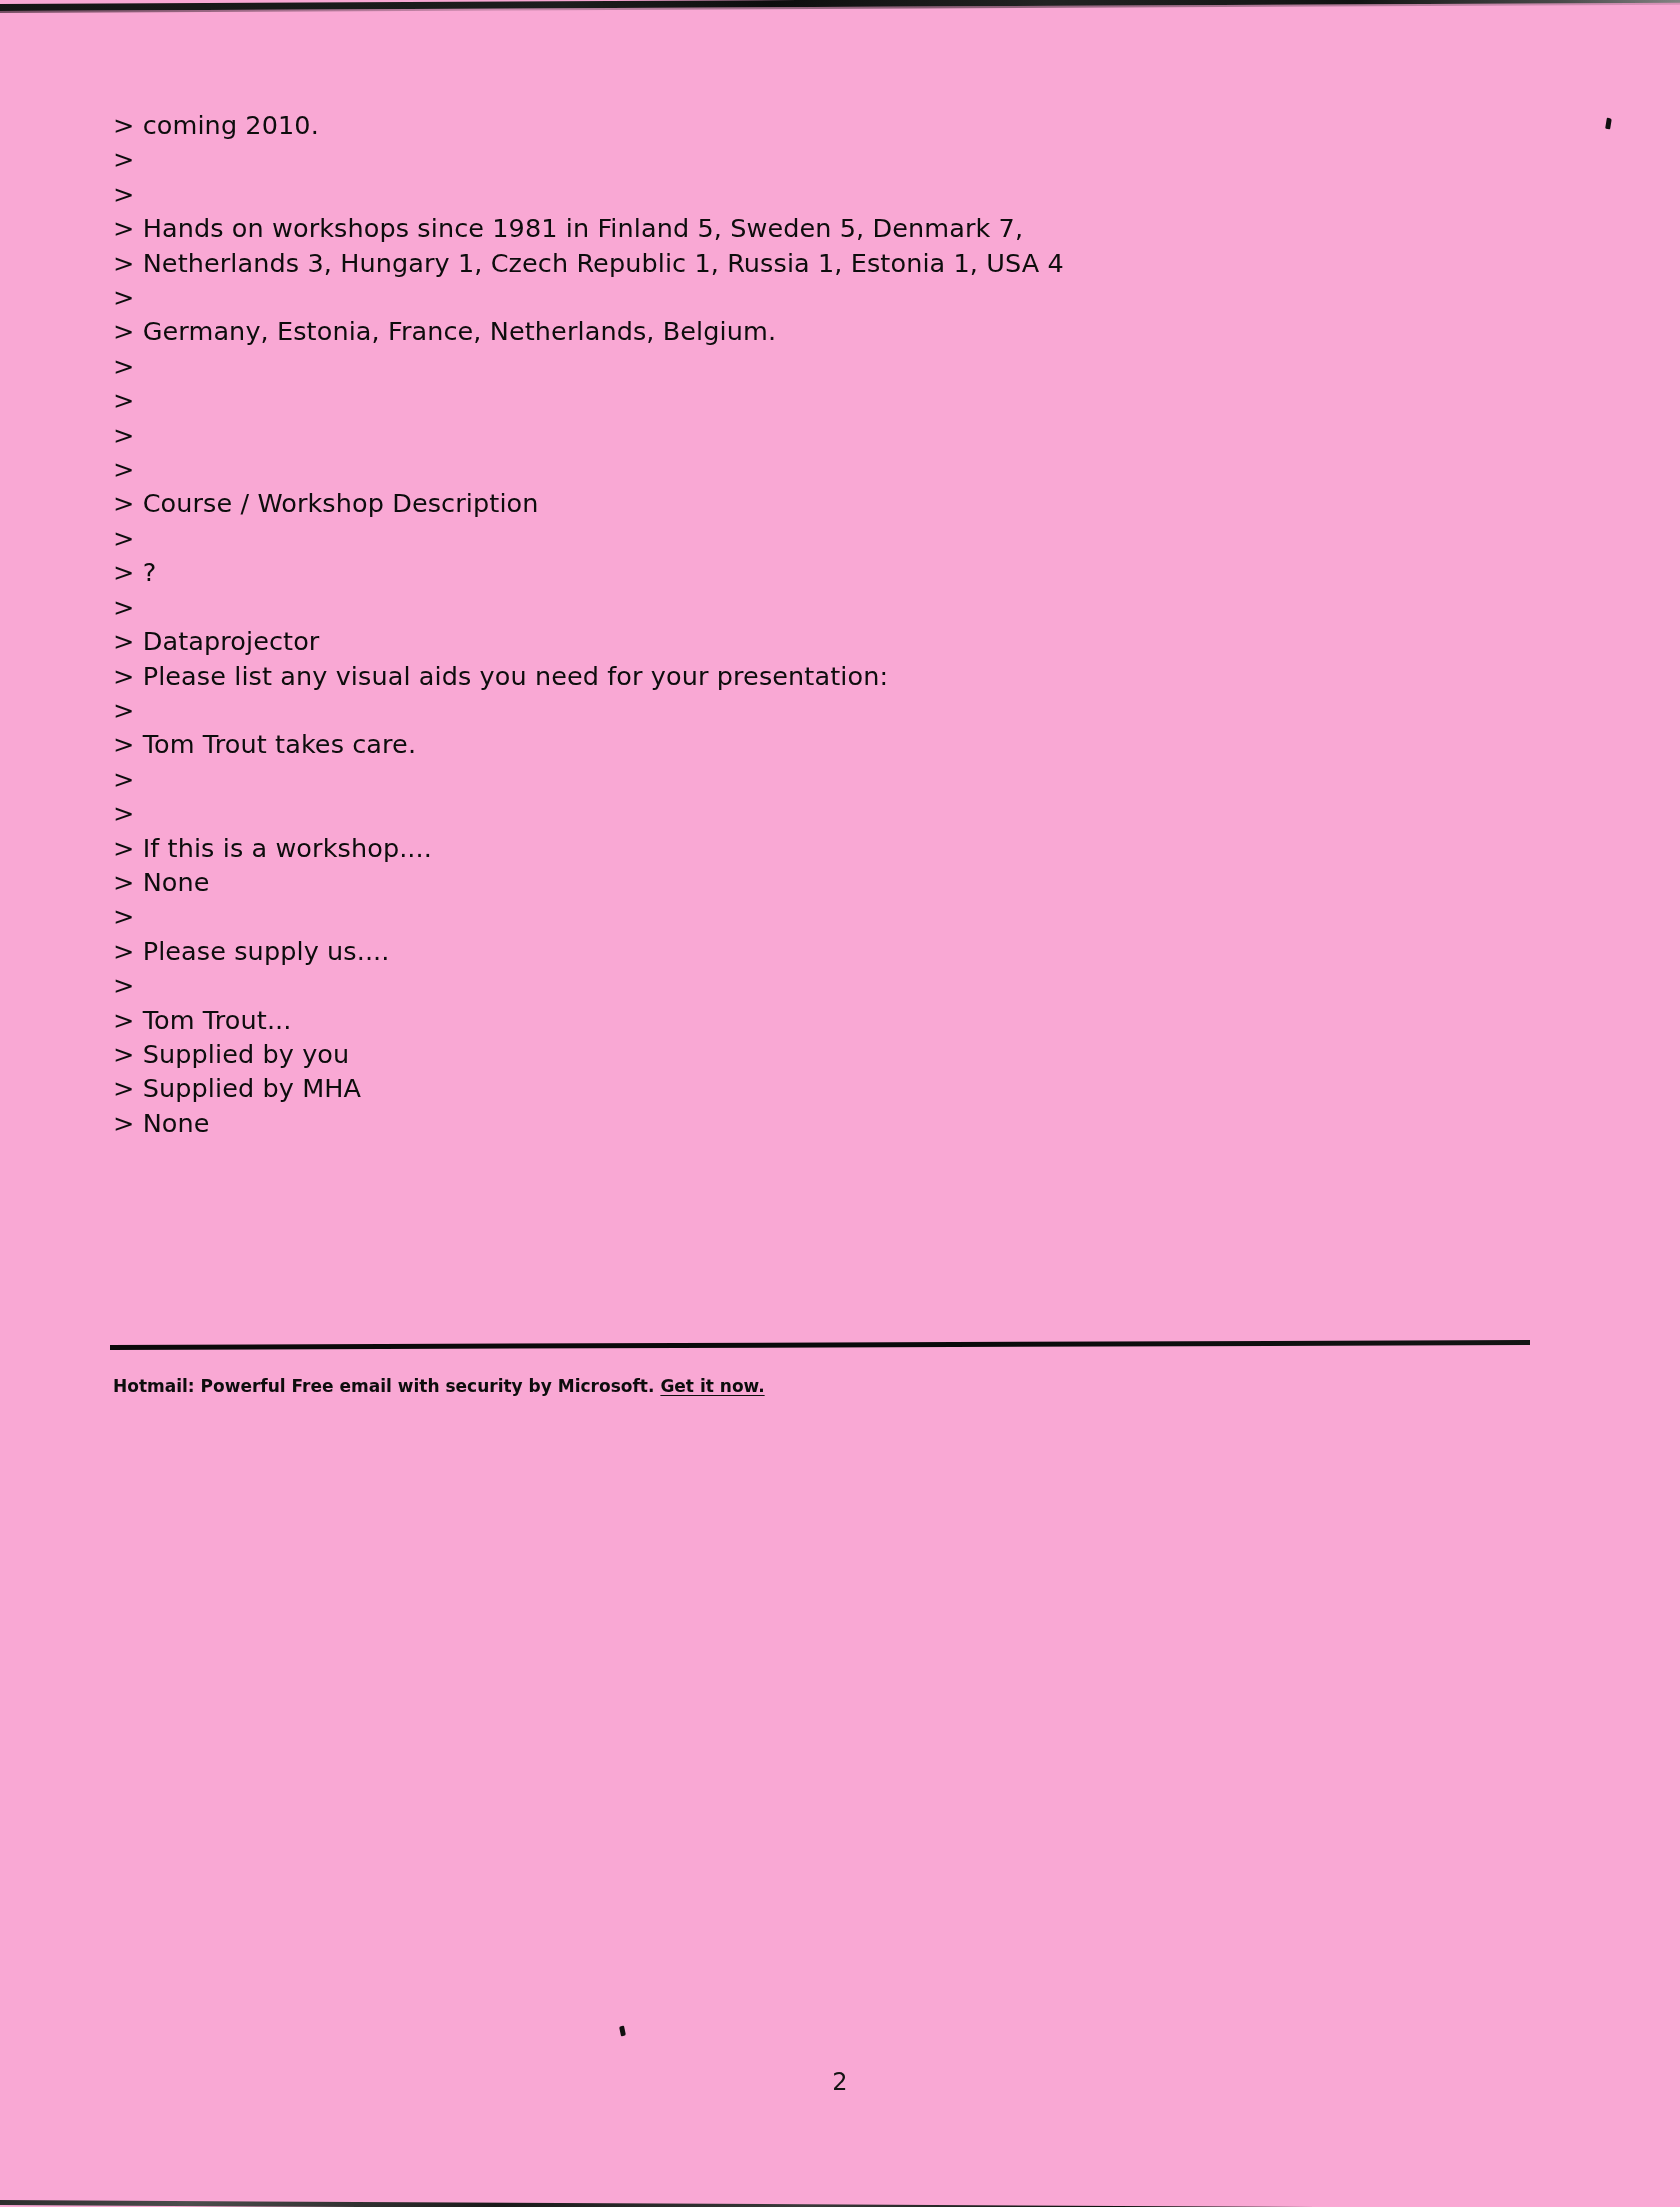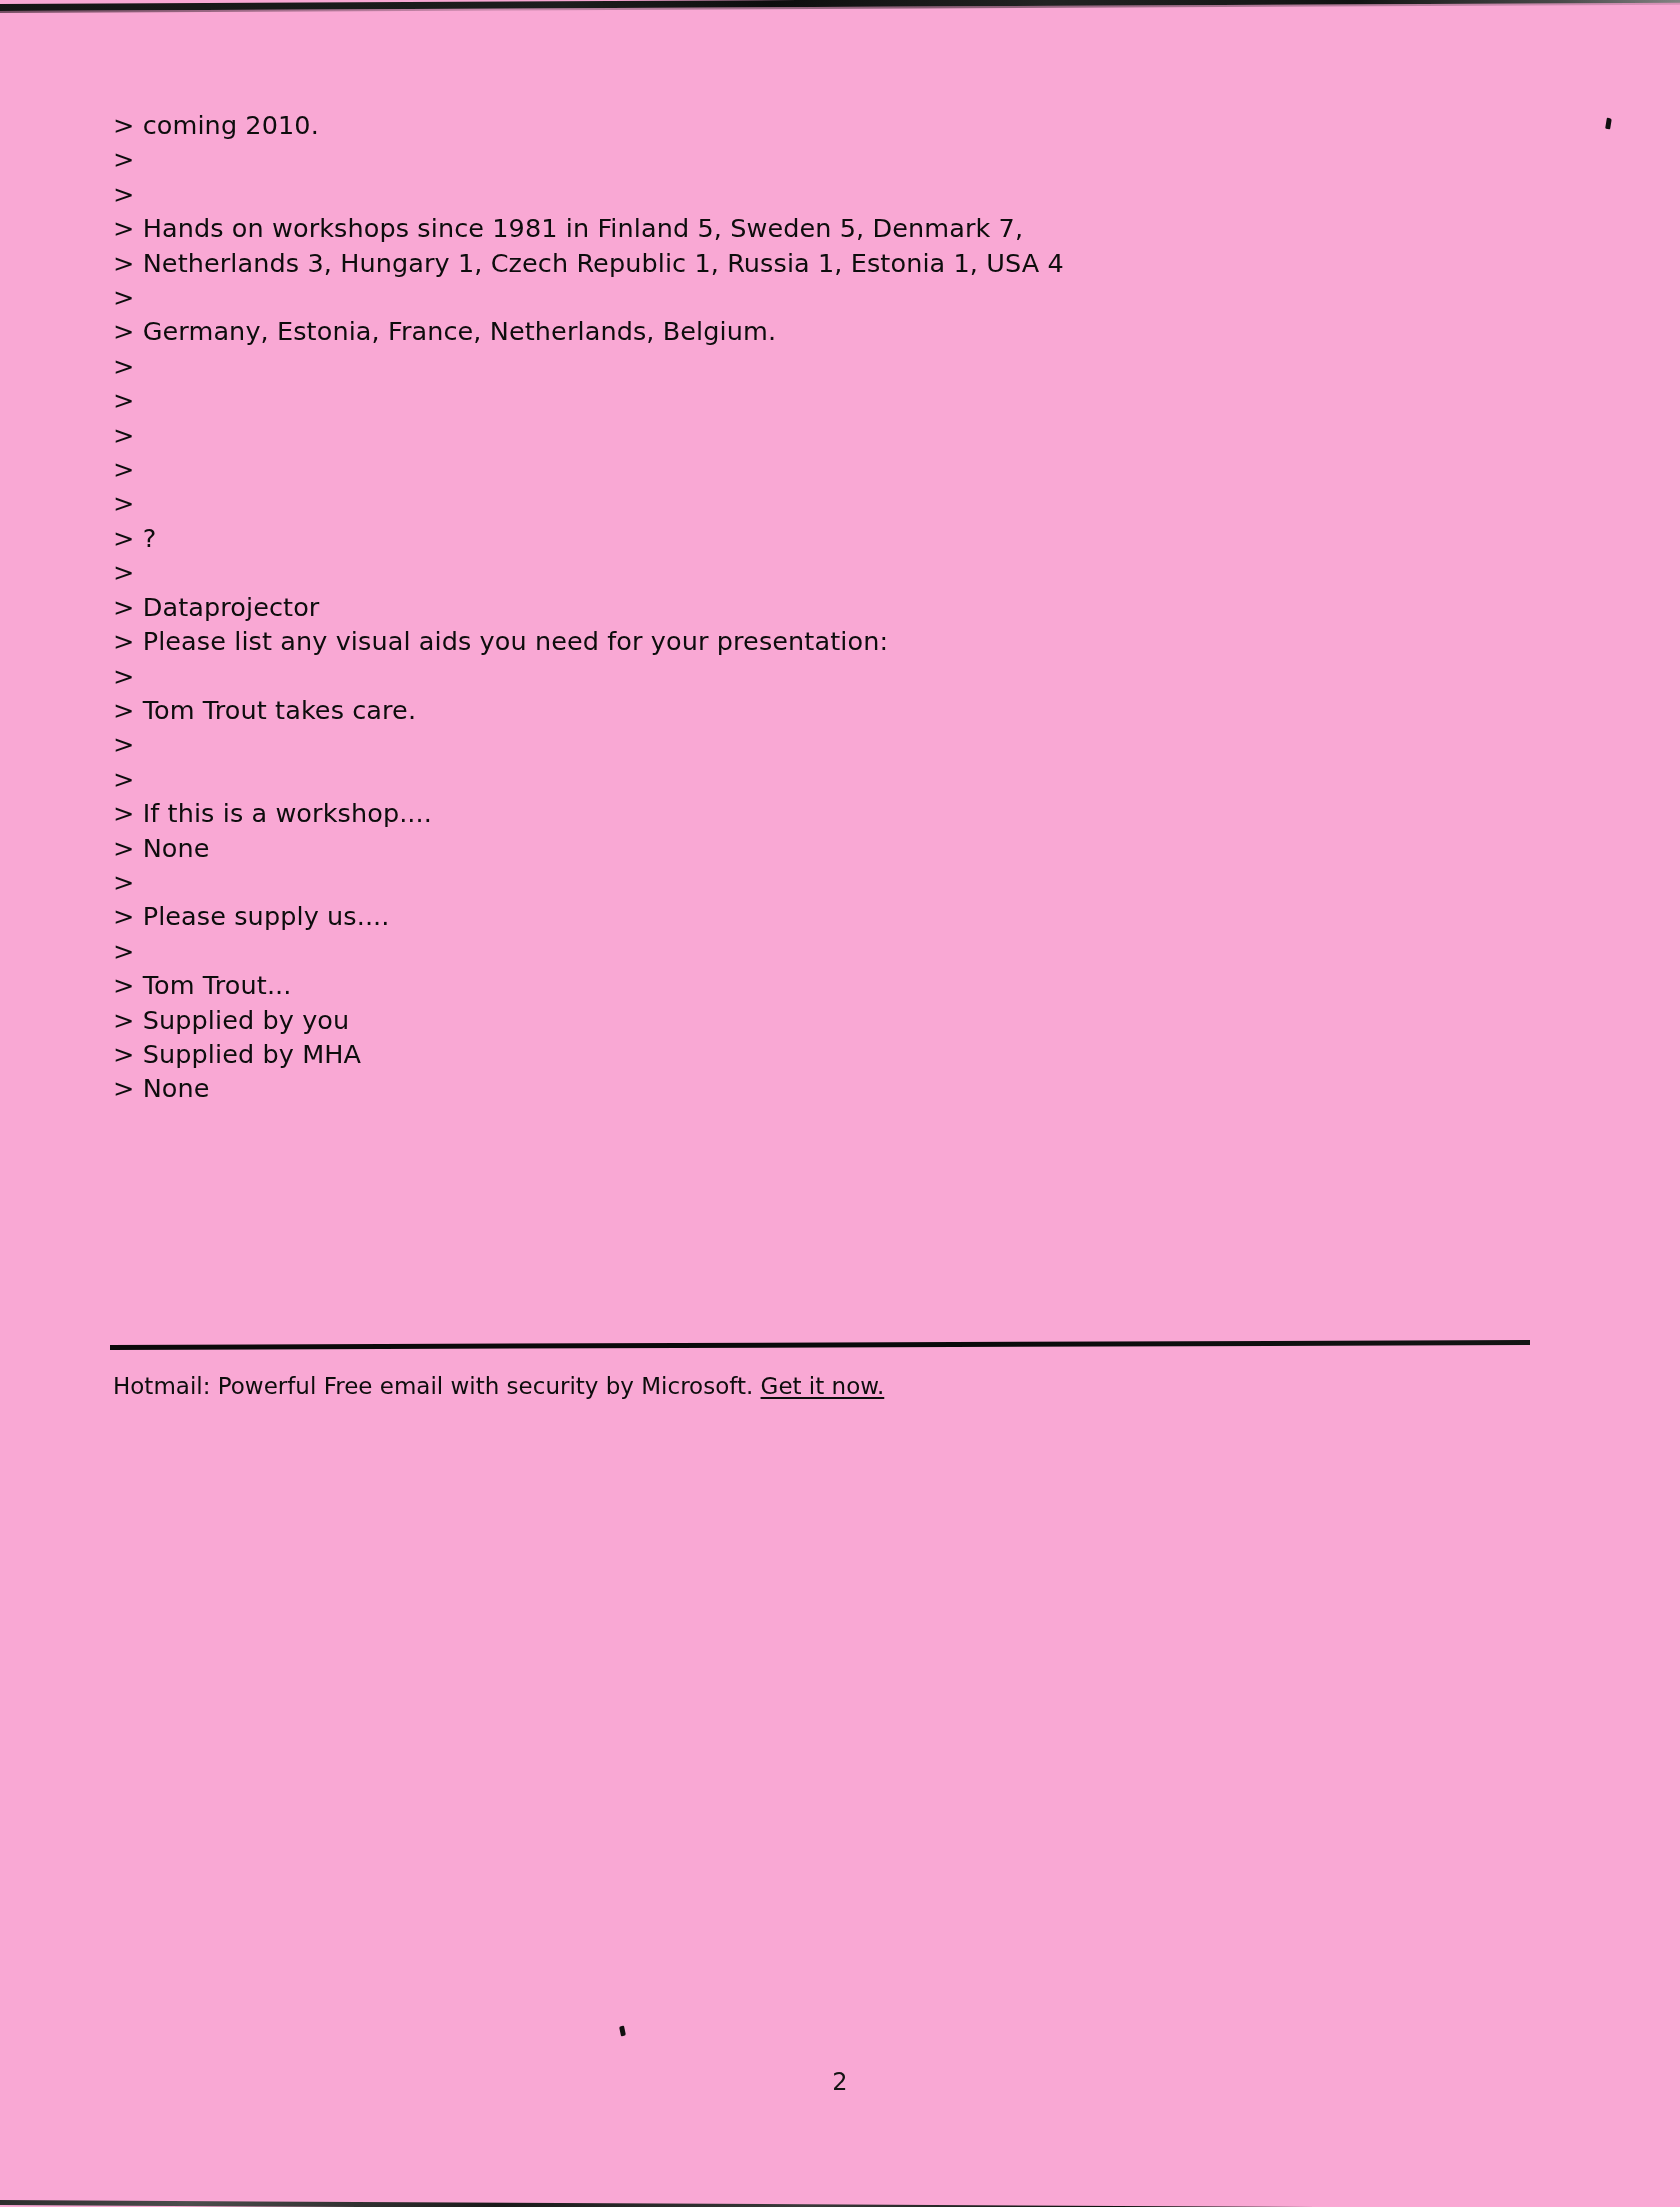--- a/index.html
+++ b/index.html
@@ -91,24 +91,25 @@
     background: linear-gradient(to right, #0a0a0a 0%, #0a0a0a 62%, #141414 100%);
     transform: rotate(-0.20deg);
     transform-origin: left center;
   }
 
   
   #hotmail-footer {
     position: absolute;
     left: 113px;
     top: 1369px;
-    font-size: 23px;
+    font-size: 17px;
     line-height: 34px;
     white-space: pre;
     color: #0d0d0d;
+    font-weight: bold;
   }
   #hotmail-footer .link {
     text-decoration: underline;
     text-underline-offset: 3px;
     color: #0d0d0d;
     cursor: pointer;
   }
 
   
   #page-number {
@@ -156,20 +157,21 @@
       <div class="quote-line blank">&gt;</div>
       <div class="quote-line blank">&gt;</div>
       <div class="quote-line">&gt; Hands on workshops since 1981 in Finland 5, Sweden 5, Denmark 7,</div>
       <div class="quote-line">&gt; Netherlands 3, Hungary 1, Czech Republic 1, Russia 1, Estonia 1, USA 4</div>
       <div class="quote-line blank">&gt;</div>
       <div class="quote-line">&gt; Germany, Estonia, France, Netherlands, Belgium.</div>
       <div class="quote-line blank">&gt;</div>
       <div class="quote-line blank">&gt;</div>
       <div class="quote-line blank">&gt;</div>
       <div class="quote-line blank">&gt;</div>
+      <div class="quote-line">&gt; Course / Workshop Description</div>
       <div class="quote-line blank">&gt;</div>
       <div class="quote-line">&gt; ?</div>
       <div class="quote-line blank">&gt;</div>
       <div class="quote-line">&gt; Dataprojector</div>
       <div class="quote-line">&gt; Please list any visual aids you need for your presentation:</div>
       <div class="quote-line blank">&gt;</div>
       <div class="quote-line">&gt; Tom Trout takes care.</div>
       <div class="quote-line blank">&gt;</div>
       <div class="quote-line blank">&gt;</div>
       <div class="quote-line">&gt; If this is a workshop....</div>

